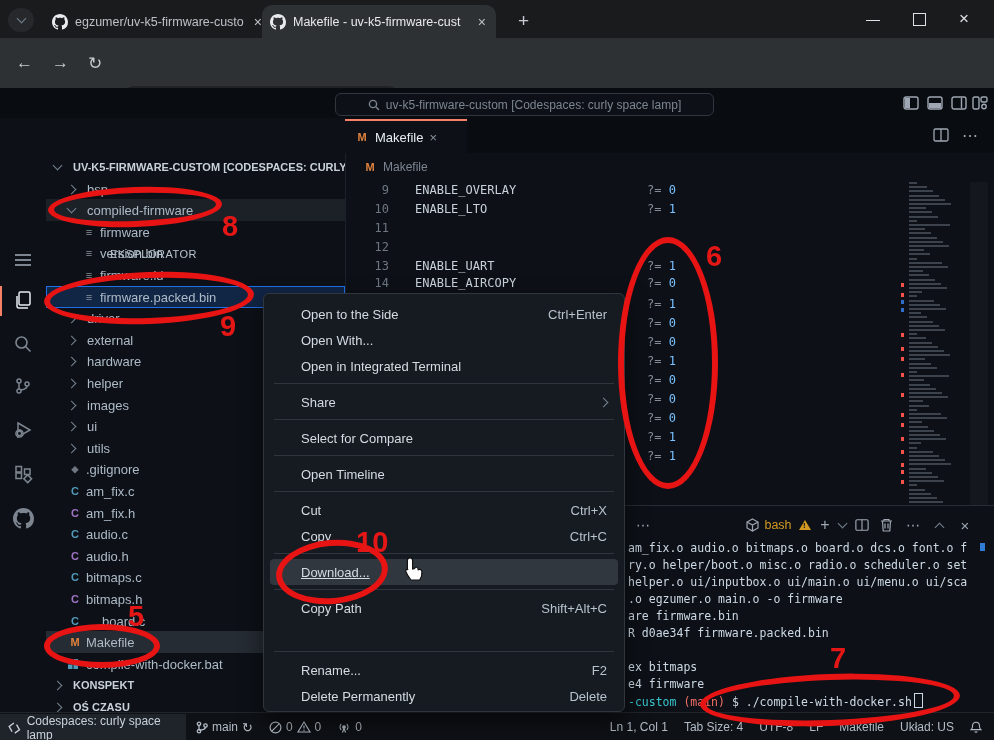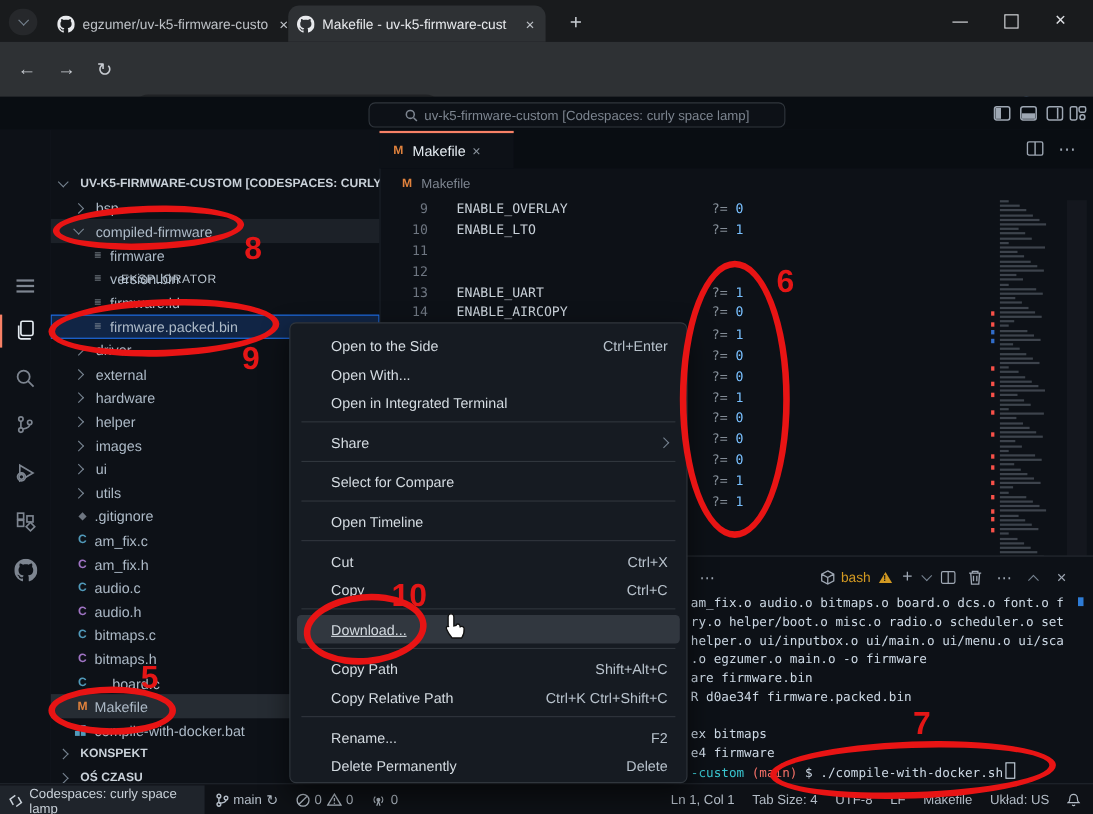--- a/index.html
+++ b/index.html
@@ -702,24 +702,20 @@
       </div>
       <div class="msep" style="top: 259px;"></div>
       <div class="mitem hl" style="top: 265px; text-decoration: underline;">
         <span class="lab">Download...</span>
       </div>
       <div class="msep" style="top: 295px;"></div>
       <div class="mitem" style="top: 301px;">
         <span class="lab">Copy Path</span>
         <span class="sc">Shift+Alt+C</span>
       </div>
-      <div class="mitem" style="top: 327px;">
-        <span class="lab">Copy Relative Path</span>
-        <span class="sc">Ctrl+K Ctrl+Shift+C</span>
-      </div>
       <div class="msep" style="top: 357px;"></div>
       <div class="mitem" style="top: 363px;">
         <span class="lab">Rename...</span>
         <span class="sc">F2</span>
       </div>
       <div class="mitem" style="top: 389px;">
         <span class="lab">Delete Permanently</span>
         <span class="sc">Delete</span>
       </div>
     </div>

